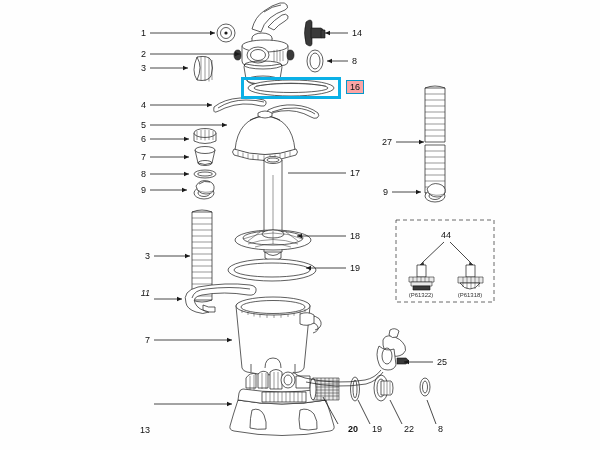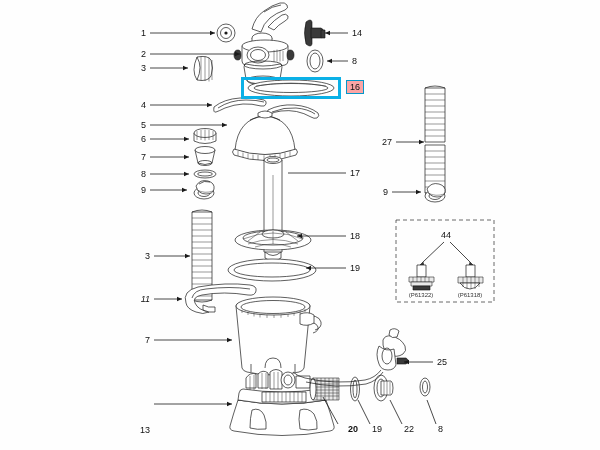--- a/index.html
+++ b/index.html
@@ -347,21 +347,21 @@
       <div class="lbl r" style="left: 146px; top: 33px;">1</div>
       <div class="lbl r" style="left: 146px; top: 54px;">2</div>
       <div class="lbl r" style="left: 146px; top: 68px;">3</div>
       <div class="lbl r" style="left: 146px; top: 105px;">4</div>
       <div class="lbl r" style="left: 146px; top: 125px;">5</div>
       <div class="lbl r" style="left: 146px; top: 139px;">6</div>
       <div class="lbl r" style="left: 146px; top: 157px;">7</div>
       <div class="lbl r" style="left: 146px; top: 174px;">8</div>
       <div class="lbl r" style="left: 146px; top: 190px;">9</div>
       <div class="lbl r" style="left: 150px; top: 256px;">3</div>
-      <div class="lbl r" style="left: 150px; top: 299px; font-style: italic;">11</div>
+      <div class="lbl r" style="left: 150px; top: 293px; font-style: italic;">11</div>
       <div class="lbl r" style="left: 150px; top: 340px;">7</div>
       <div class="lbl r" style="left: 150px; top: 386px; margin-top: 44px;">13</div>
       <div class="lbl l" style="left: 352px; top: 33px;">14</div>
       <div class="lbl l" style="left: 352px; top: 61px;">8</div>
       <div class="lbl l" style="left: 350px; top: 173px;">17</div>
       <div class="lbl l" style="left: 350px; top: 236px;">18</div>
       <div class="lbl l" style="left: 350px; top: 268px;">19</div>
       <div class="lbl r" style="left: 392px; top: 142px;">27</div>
       <div class="lbl r" style="left: 388px; top: 192px;">9</div>
       <div class="lbl l" style="left: 437px; top: 362px;">25</div>

